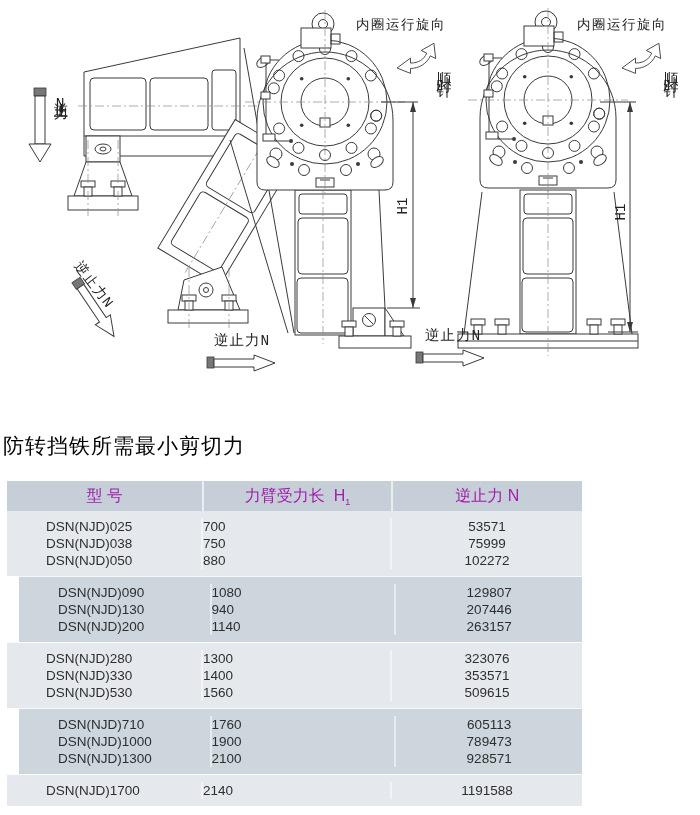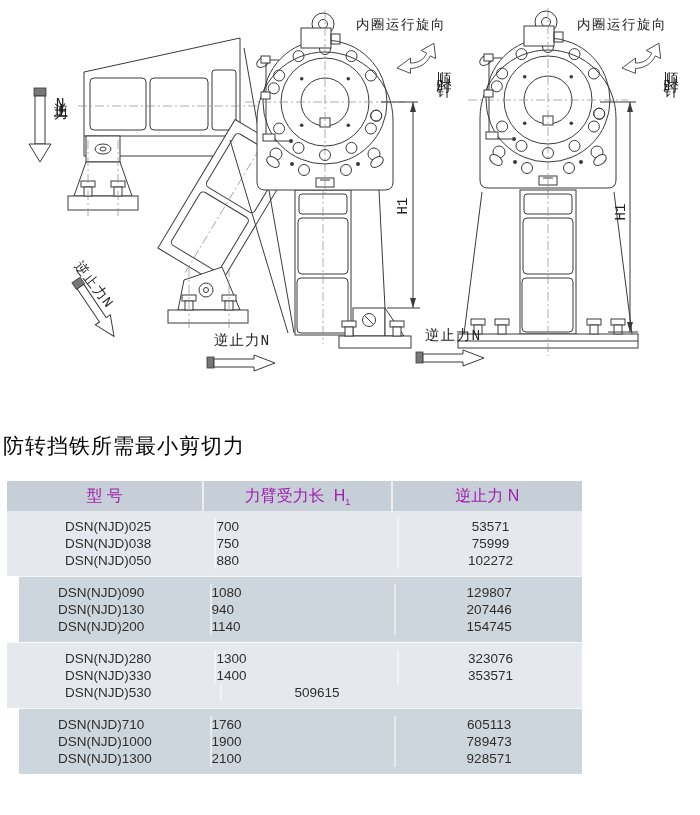--- a/index.html
+++ b/index.html
@@ -19,21 +19,21 @@
   
   #section-title{position:absolute;left:3px;top:432px;font-size:21px;letter-spacing:1px;color:#000000;}
 
   
   #spec-table{position:absolute;left:7px;top:481px;width:575px;font-size:13.5px;}
   .thead{display:flex;height:30px;line-height:30px;background:var(--header-bg);font-size:16px;color:#a21caf;}
   .th{text-align:center;}
   .th+.th{border-left:2px solid rgba(255,255,255,.65);}
   .c1{width:196px;} .c2{width:187px;} .c3{width:190px;}
   .band{padding:7px 0;}
-  .band-light{background:var(--band-light);padding-left:19px;}
+  .band-light{background:var(--band-light);}
   .band-dark{background:var(--band-dark);margin-left:12px;}
   .band+.band{border-top:1px solid rgba(255,255,255,.8);}
   .trow{display:flex;height:17px;line-height:17px;}
   .td{height:17px;}
   .td+.td{border-left:2px solid rgba(255,255,255,.5);}
   .td-model{width:194px;padding-left:39px;box-sizing:border-box;text-align:left;}
   .td-h1{width:187px;text-align:left;}
   .td-force{width:190px;text-align:center;}
   sub{font-size:9px;}
 
@@ -282,52 +282,60 @@
       <div class="td td-force">129807</div>
     </div>
           <div class="trow">
       <div class="td td-model">DSN(NJD)130</div>
       <div class="td td-h1">940</div>
       <div class="td td-force">207446</div>
     </div>
           <div class="trow">
       <div class="td td-model">DSN(NJD)200</div>
       <div class="td td-h1">1140</div>
-      <div class="td td-force">154745</div>
+      <div class="td td-force">263157</div>
     </div>
         </div>
         <div class="band band-light">
           <div class="trow">
       <div class="td td-model">DSN(NJD)280</div>
       <div class="td td-h1">1300</div>
       <div class="td td-force">323076</div>
     </div>
           <div class="trow">
       <div class="td td-model">DSN(NJD)330</div>
       <div class="td td-h1">1400</div>
       <div class="td td-force">353571</div>
     </div>
           <div class="trow">
       <div class="td td-model">DSN(NJD)530</div>
+      <div class="td td-h1">1560</div>
       <div class="td td-force">509615</div>
     </div>
         </div>
         <div class="band band-dark">
           <div class="trow">
       <div class="td td-model">DSN(NJD)710</div>
       <div class="td td-h1">1760</div>
       <div class="td td-force">605113</div>
     </div>
           <div class="trow">
       <div class="td td-model">DSN(NJD)1000</div>
       <div class="td td-h1">1900</div>
       <div class="td td-force">789473</div>
     </div>
           <div class="trow">
       <div class="td td-model">DSN(NJD)1300</div>
       <div class="td td-h1">2100</div>
       <div class="td td-force">928571</div>
     </div>
         </div>
+        <div class="band band-light">
+          <div class="trow">
+      <div class="td td-model">DSN(NJD)1700</div>
+      <div class="td td-h1">2140</div>
+      <div class="td td-force">1191588</div>
+    </div>
+        </div>
       </div>
   </div>
 
 </div>
 
 </body></html>

